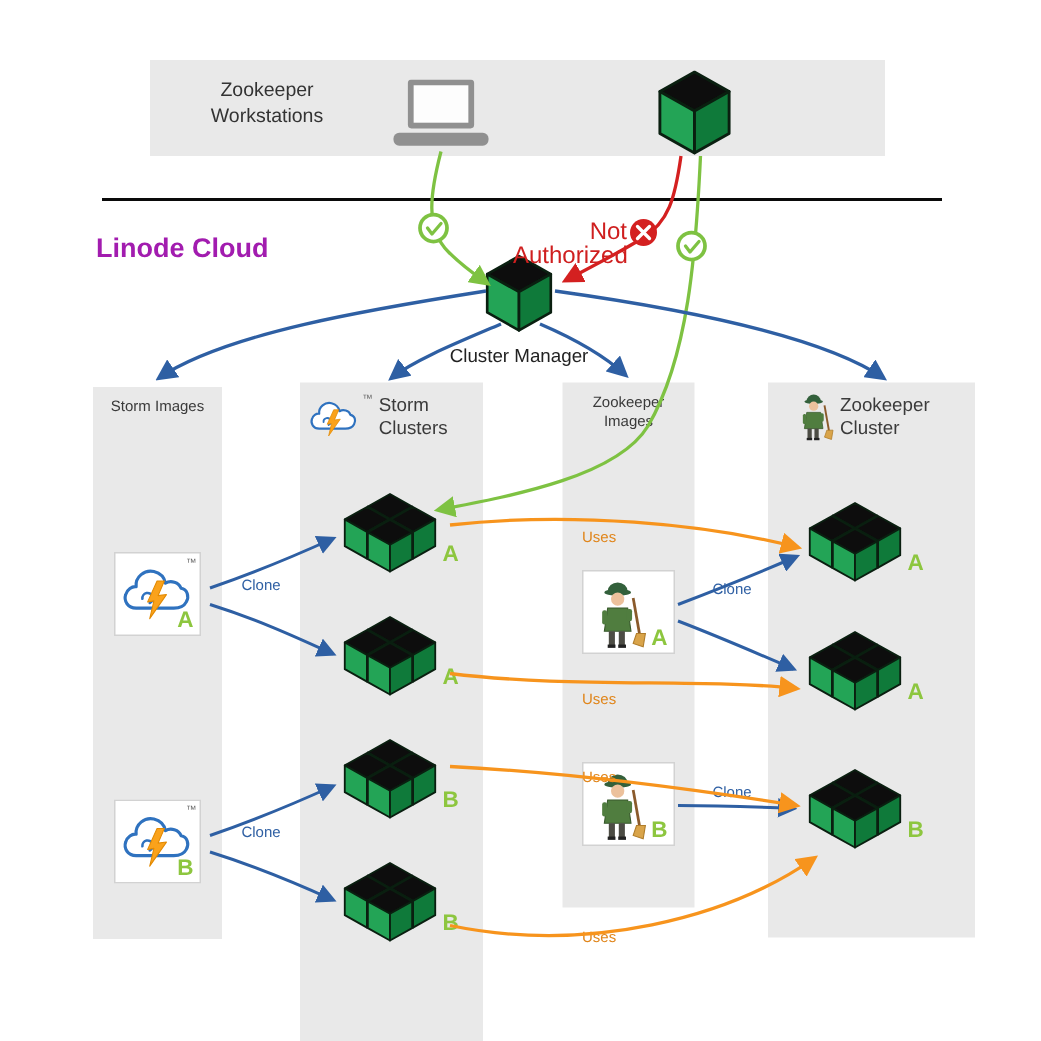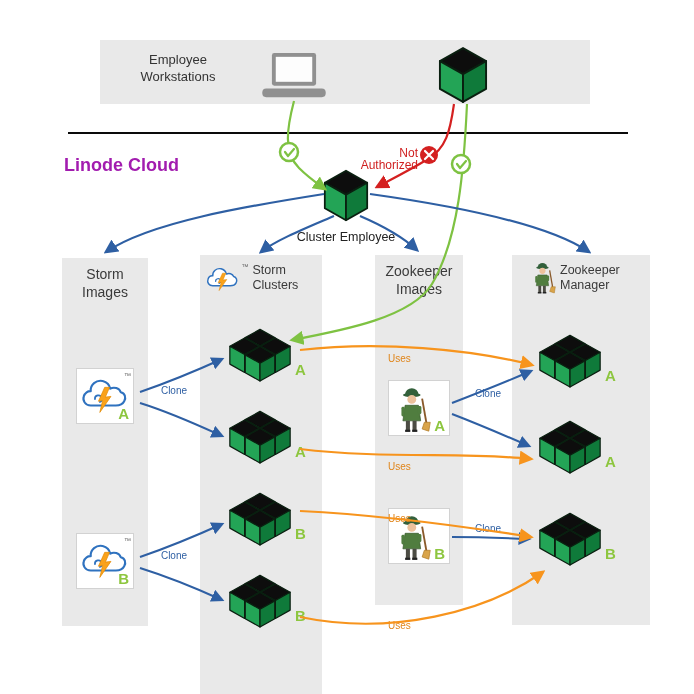--- a/index.html
+++ b/index.html
@@ -4,29 +4,29 @@
 <style>
   * { margin:0; padding:0; box-sizing:border-box; }
   body { background:#fff; }
   .stage {
     position:relative; width:694px; height:694px; background:#fff;
     font-family:"Liberation Sans", sans-serif; overflow:hidden;
   }
   .abs { position:absolute; }
   .panel { background:#e9e9e9; }
   .whitebox { background:#fff; border:1px solid #d2d2d2; }
-  .coltitle { font-size:14px; color:#3a3a3a; text-align:center; line-height:1.25; }
+  .coltitle { font-size:10px; color:#3a3a3a; text-align:center; line-height:1.25; }
   .hdr-flex { display:flex; align-items:center; justify-content:center; gap:4px; }
   .hdr-text { font-size:12.5px; color:#3a3a3a; line-height:1.2; width:64px; }
   .letter { font-weight:bold; color:#8dc63f; font-size:15px; line-height:1; }
   .tm { font-size:7px; color:#666; line-height:1; }
   .small-label { font-size:10px; line-height:1; }
   .clone { color:#2e5fa3; }
   .uses  { color:#e0851a;margin-left:46px; }
-  .notauth { color:#cf1f1f; font-size:12px; text-align:right; line-height:1; }
+  .notauth { color:#cf1f1f; font-size:16px; text-align:right; line-height:1; }
   .wslabel { font-size:13px; color:#333; text-align:center; line-height:1.3; }
   .cloudtitle { font-size:18px; font-weight:bold; color:#a21caf; }
   .mgrlabel { font-size:12.5px; color:#222; text-align:center; }
   .divider { background:#0a0a0a; }
   svg.overlay { position:absolute; left:0; top:0; pointer-events:none; }
 </style>
 </head>
 <body>
 
 <div class="stage">
@@ -65,35 +65,35 @@
         <rect x="21" y="48" width="5.5" height="13" fill="#4c4c44"></rect>
         <rect x="11" y="60" width="7" height="3" fill="#222"></rect>
         <rect x="20.5" y="60" width="7" height="3" fill="#222"></rect>
         <line x1="34" y1="18" x2="40" y2="52" stroke="#8a5a2b" stroke-width="2.5"></line>
         <polygon points="37,50 45,50 43,62 34,59" fill="#d9a44a" stroke="#b07d2a" stroke-width="1"></polygon>
       </g>
     </defs>
   </svg>
 
   <div class="abs panel" style="left:100px; top:40px; width:490px; height:64px;"></div>
-  <div class="abs wslabel" style="left:112px; top:52px; width:132px;">Employee Workstations</div>
+  <div class="abs wslabel" style="left:112px; top:52px; width:132px;">Zookeeper Workstations</div>
   <svg class="abs" style="left:262px; top:53px;" width="64" height="48" viewBox="0 0 66 50">
       <use href="#laptop-def"></use>
     </svg>
   <svg class="abs" style="left:438px; top:46px;" width="50" height="58" viewBox="0 0 52 60">
       <use href="#cube-def"></use>
     </svg>
 
   <div class="abs divider" style="left:68px; top:132px; width:560px; height:2px;"></div>
   <div class="abs cloudtitle" style="left:64px; top:155px;">Linode Cloud</div>
 
   <svg class="abs" style="left:323px; top:169px;" width="46" height="53" viewBox="0 0 52 60">
       <use href="#cube-def"></use>
     </svg>
-  <div class="abs mgrlabel" style="left:276px; top:230px; width:140px;">Cluster Employee</div>
+  <div class="abs mgrlabel" style="left:276px; top:230px; width:140px;">Cluster Manager</div>
   <div class="abs notauth" style="left:342px; top:147px; width:76px;">Not Authorized</div>
 
   <div class="abs panel" style="left:62px; top:258px; width:86px; height:368px;">
     <div class="coltitle" style="position:absolute; top:8px; left:4px; right:4px;">Storm Images</div>
   </div>
   <div class="abs whitebox" style="left:76px; top:368px; width:58px; height:56px;">
     <svg style="position:absolute; left:4px; top:6px;" width="46" height="40" viewBox="0 0 66 54">
         <use href="#storm-def"></use>
       </svg>
     <span class="tm" style="position:absolute; right:2px; top:3px;">™</span>
@@ -155,21 +155,21 @@
         <use href="#zk-def"></use>
       </svg>
     <span class="letter" style="position:absolute; right:4px; bottom:2px;">B</span>
   </div>
 
   <div class="abs panel" style="left:512px; top:255px; width:138px; height:370px;">
     <div class="hdr-flex" style="position:absolute; top:6px; left:0; right:0;">
       <svg width="24" height="33" viewBox="0 0 46 64">
           <use href="#zk-def"></use>
         </svg>
-      <span class="hdr-text" style="width:70px;">Zookeeper Manager</span>
+      <span class="hdr-text" style="width:70px;">Zookeeper Cluster</span>
     </div>
   </div>
   <div class="abs" style="left:538px; top:334px; width:92px; height:58px;">
     <svg width="64" height="55" viewBox="0 0 104 89">
         <use href="#cluster-def"></use>
       </svg>
     <span class="letter" style="position:absolute; left:67px; top:34px;">A</span>
   </div>
   <div class="abs" style="left:538px; top:420px; width:92px; height:58px;">
     <svg width="64" height="55" viewBox="0 0 104 89">

